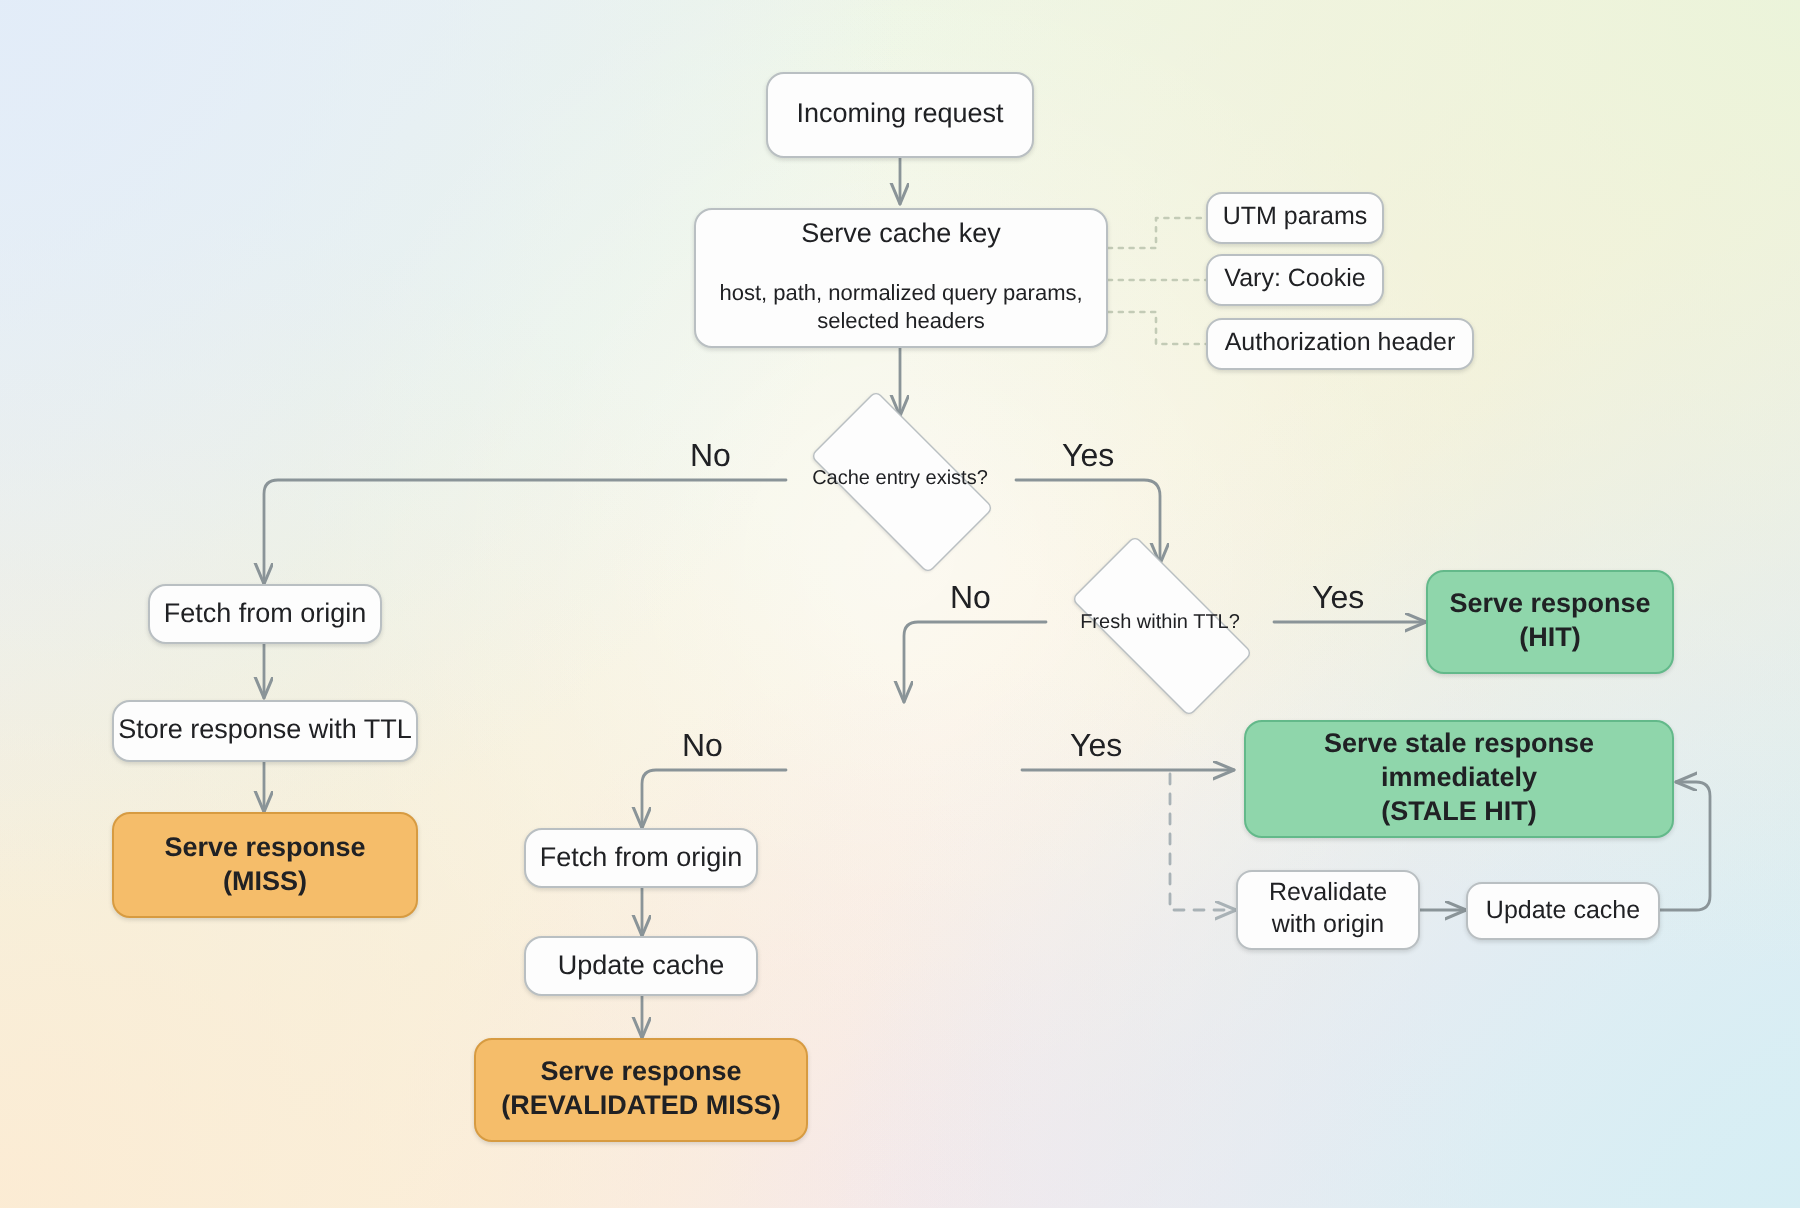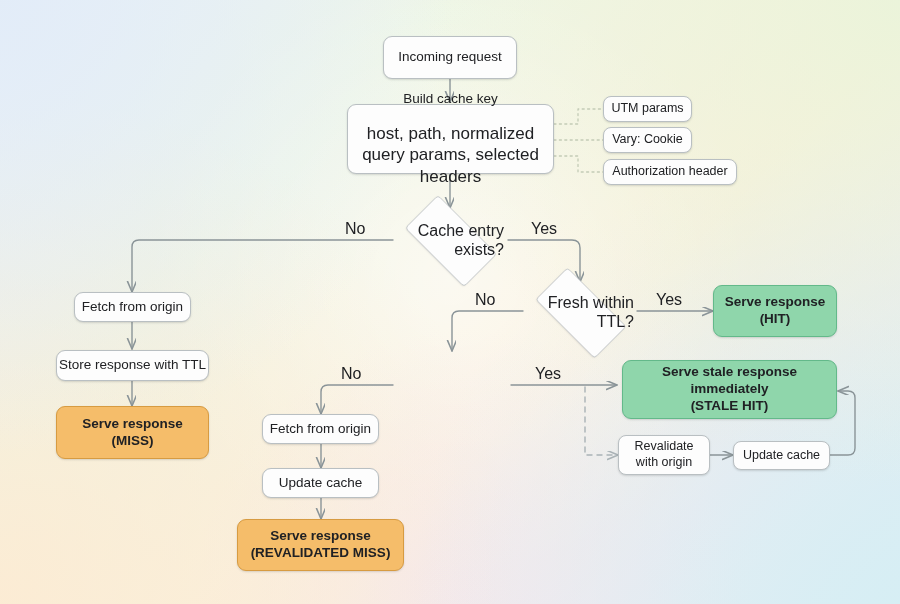--- a/index.html
+++ b/index.html
@@ -23,30 +23,30 @@
 
   .node{
     position:absolute;box-sizing:border-box;
     display:flex;flex-direction:column;align-items:center;justify-content:center;
     text-align:center;color:#202124;
     border-radius:9px;border:1px solid #b9bfc2;
     background:#fdfdfd;
     box-shadow:0 1px 2px rgba(60,64,67,.18);
     font-size:13.5px;line-height:1.25;
   }
-  .node .sub{font-size:17px;margin-top:15px;line-height:1.25;}
+  .node .sub{font-size:11px;margin-top:15px;line-height:1.25;}
   .node.strong{font-weight:bold;font-size:13.5px;}
   .node.green{background:#8fd6ab;border-color:#63b98a;}
   .node.orange{background:#f5bd6a;border-color:#d79b41;}
   .node.small{font-size:12.5px;border-radius:8px;}
 
   .diamond{
     position:absolute;
     display:flex;align-items:center;justify-content:center;text-align:right;
-    color:#202124;font-size:16px;line-height:1.2;
+    color:#202124;font-size:10px;line-height:1.2;
   }
   .diamond .dshape{
     position:absolute;left:0;top:0;width:100%;height:100%;
     background:#fdfdfd;border:1px solid #b9bfc2;
     transform:rotate(45deg) scale(.707);
     border-radius:5px;
     box-shadow:0 1px 2px rgba(60,64,67,.13);
   }
   .diamond .dtext{position:relative;z-index:2;padding:0 4px;}
 
@@ -109,21 +109,21 @@
       <path d="M554,140 L603,140"></path>
       <path d="M554,156 L578,156 L578,172 L603,172"></path>
     </g>
   </svg>
 
   <div class="node" style="left:383px;top:36px;width:134px;height:43px;">
     <div>Incoming request</div>
   </div>
 
   <div class="node" style="left:347px;top:104px;width:207px;height:70px;padding:6px 10px;">
-    <div>Build cache key</div>
+    <div>Serve cache key</div>
     <div class="sub">host, path, normalized query params, selected headers</div>
   </div>
 
   <div class="node small" style="left:603px;top:127px;width:89px;height:26px;">
     <div>Vary: Cookie</div>
   </div>
 
   <div class="node small" style="left:603px;top:96px;width:89px;height:26px;">
     <div>UTM params</div>
   </div>

